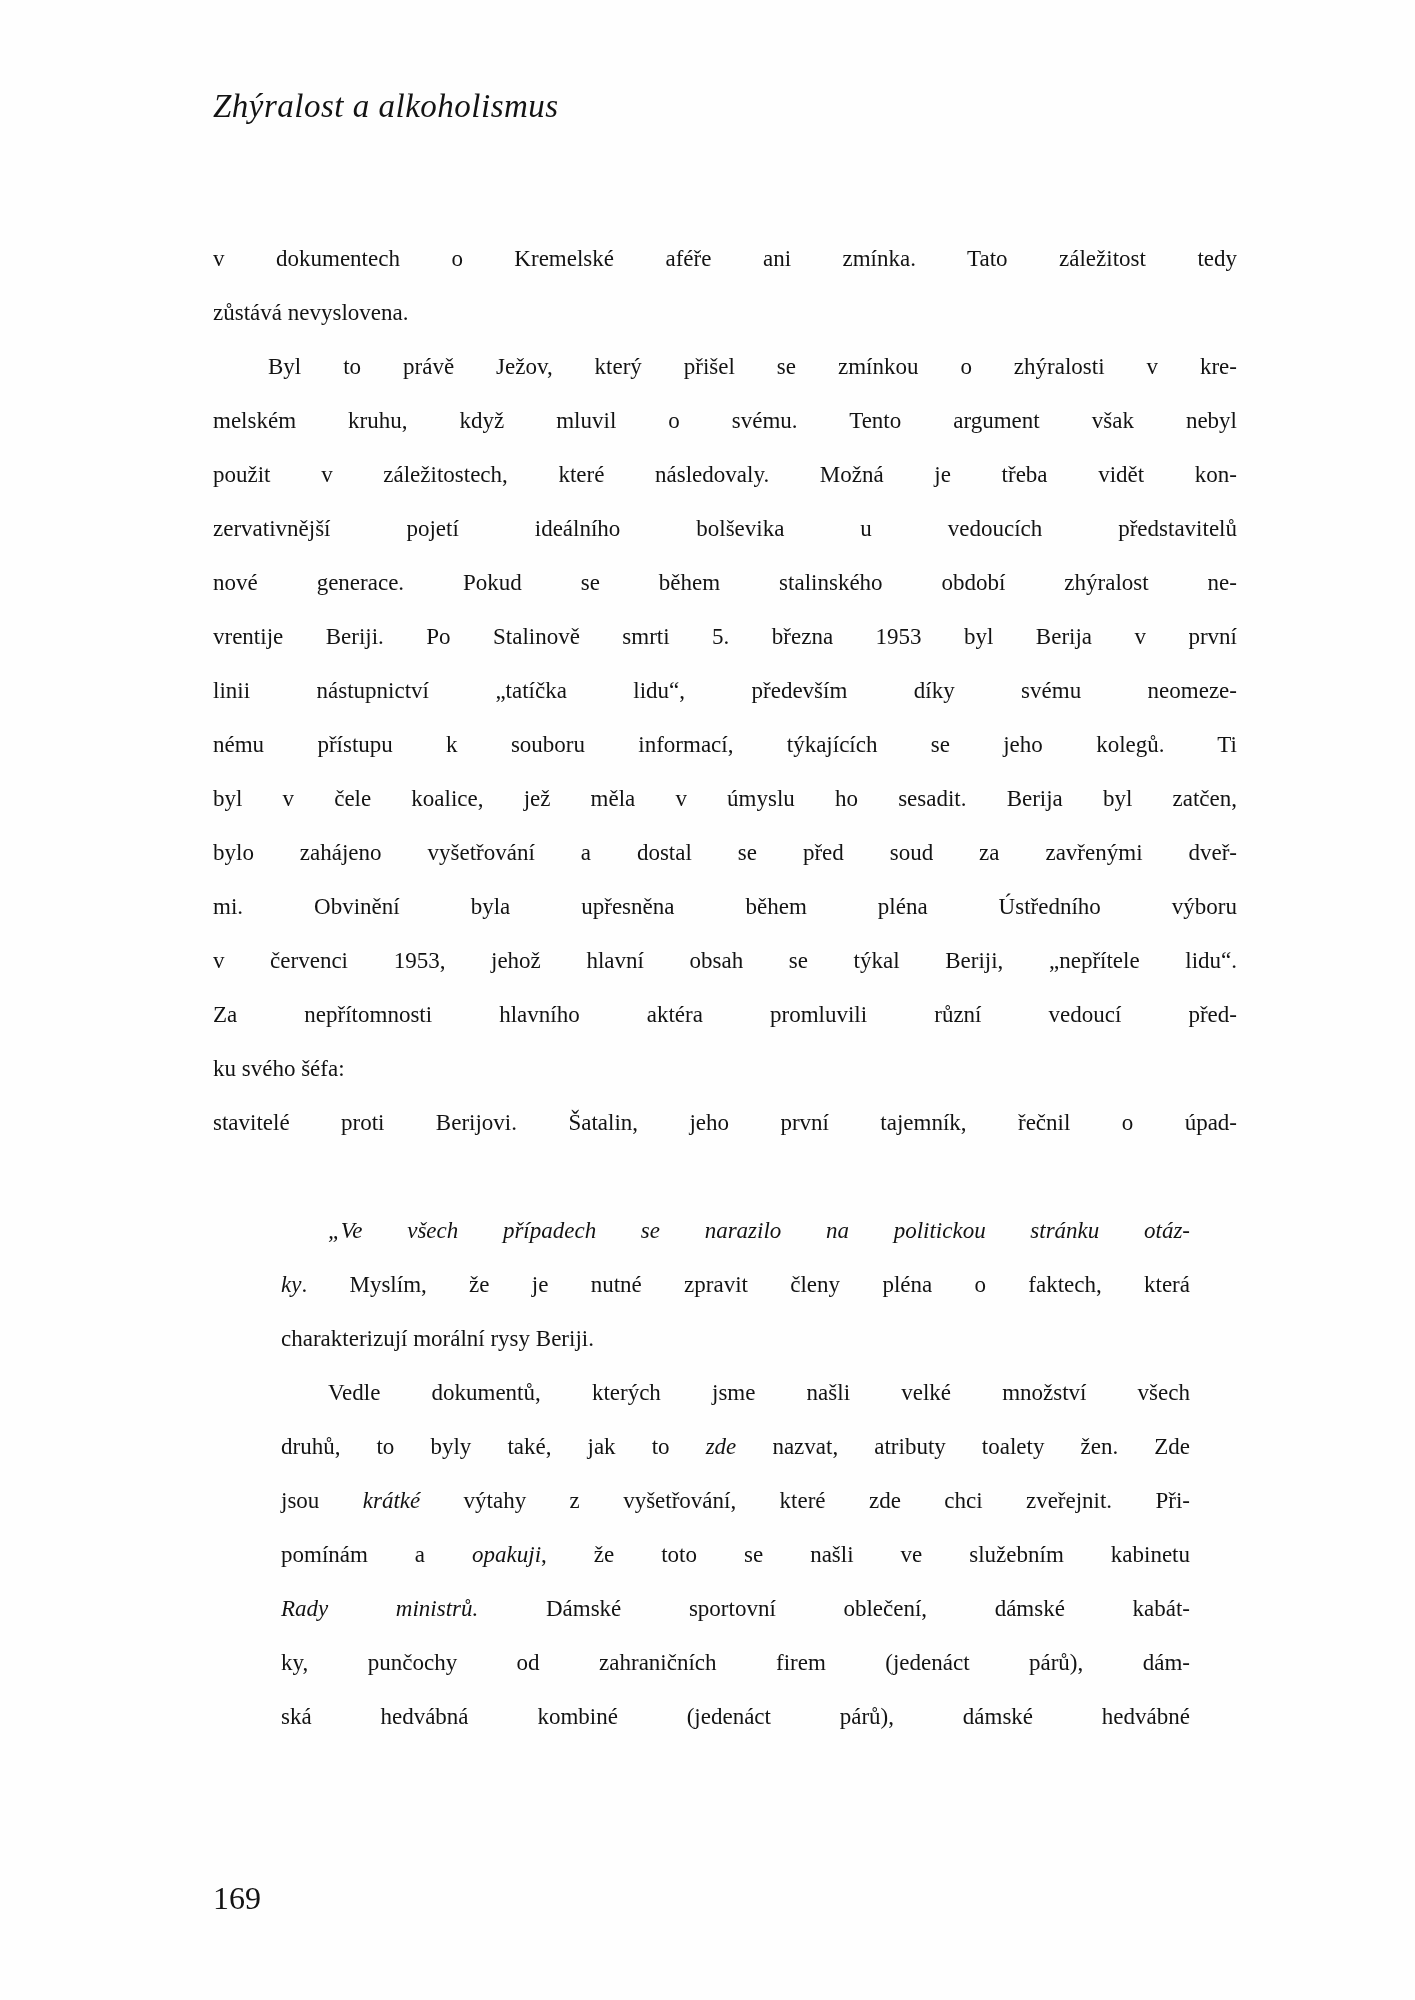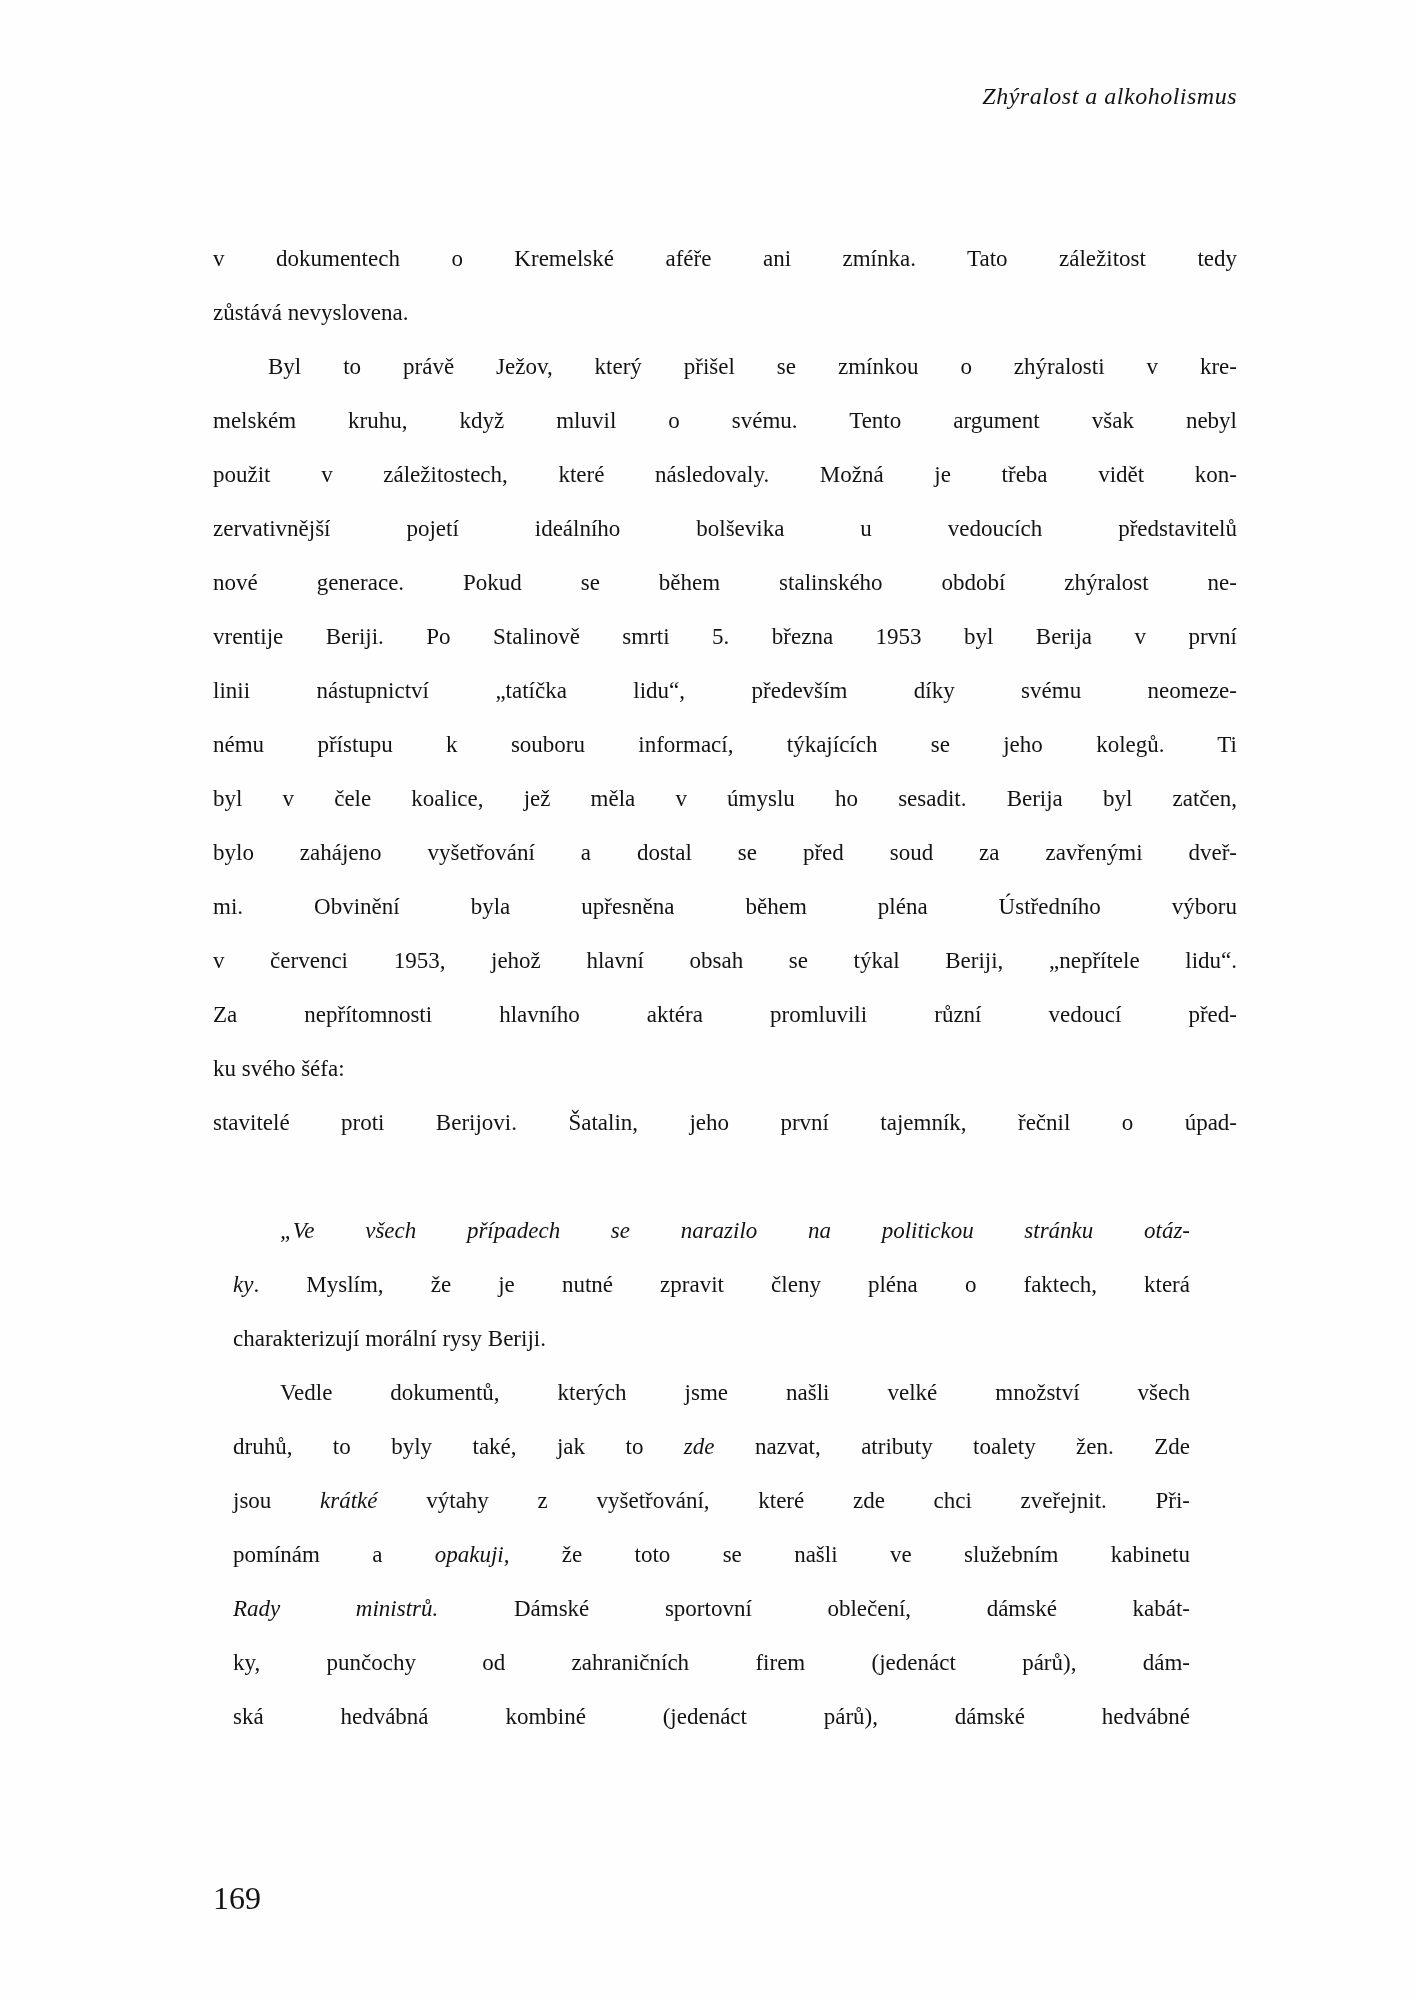--- a/index.html
+++ b/index.html
@@ -7,24 +7,24 @@
     position: relative;
     width: 1415px;
     height: 2000px;
     font-family: "Liberation Serif", "DejaVu Serif", serif;
     overflow: hidden;
   }
   .running-header {
     position: absolute;
     left: 213px;
     width: 1024px;
-    top: 76px;
-    text-align: right;
+    top: 86px;
+    text-align: left;
     font-style: italic;
-    font-size: 24px;
+    font-size: 33px;
     line-height: 40px;
     letter-spacing: 0.5px;
   }
   .text-block {
     position: absolute;
     left: 213px;
     width: 1024px;
     top: 232px;
     font-size: 23px;
     line-height: 54px;
@@ -34,21 +34,21 @@
     text-align-last: justify;
     white-space: normal;
   }
   .line.pend {
     text-align: center;
     text-align-last: left;
   }
   .line.ind { text-indent: 55px; }
   .quote-block {
     margin-top: 54px;
-    margin-left: 20px;
+    margin-left: 68px;
     margin-right: 47px;
   }
   .quote-block .line.ind { text-indent: 47px; }
   .it { font-style: italic; }
   .page-number {
     position: absolute;
     left: 213px;
     width: 1024px;
     top: 1878px;
     text-align: left;

